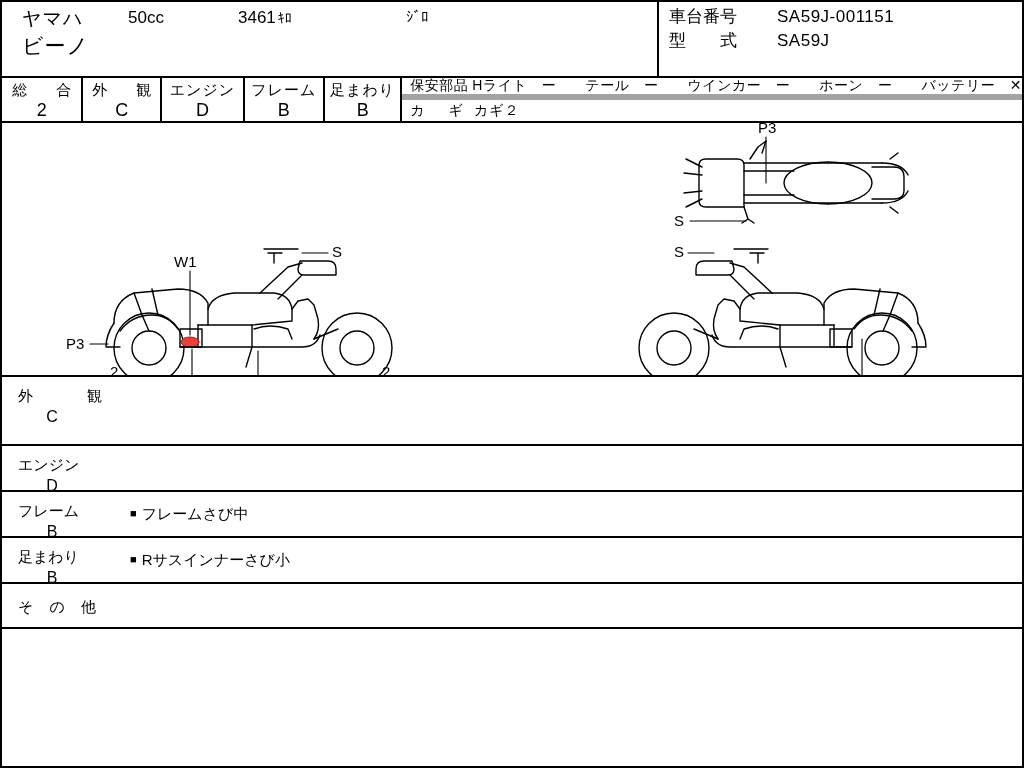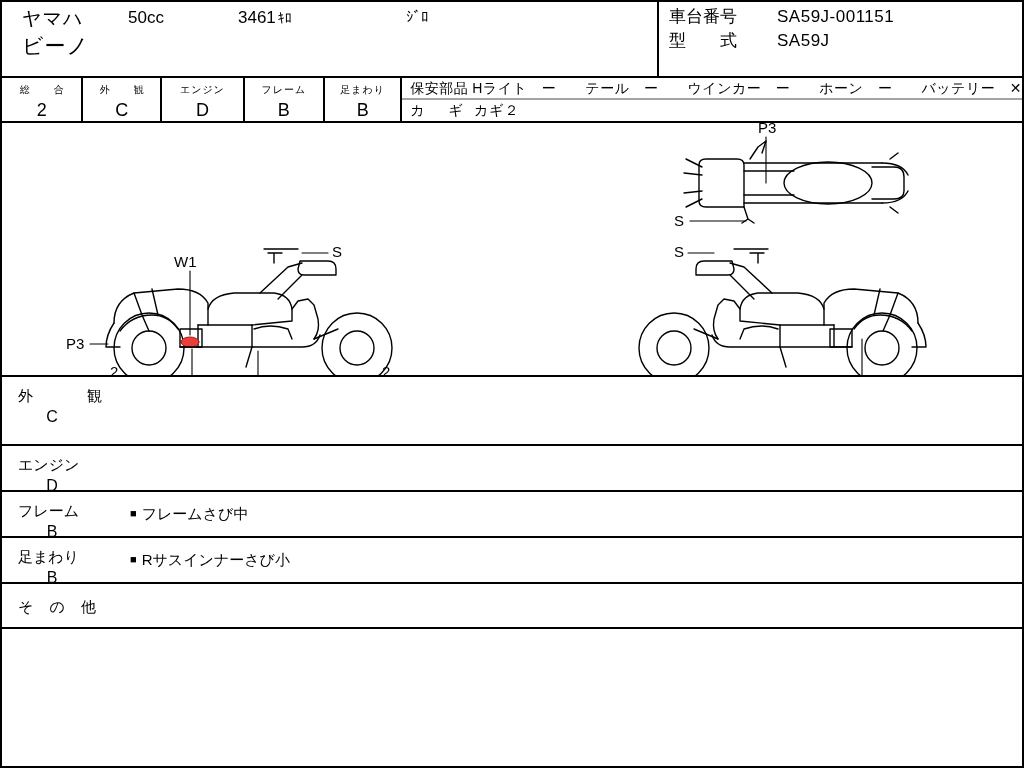--- a/index.html
+++ b/index.html
@@ -67,40 +67,40 @@
     height:45px;
     border-bottom:2px solid #000;
     display:flex;
   }
   .gcell {
     position:relative;
     border-right:2px solid #000;
     text-align:center;
   }
   .gcell .gl {
-    font-size:10px; line-height:20px; padding-top:2px;
+    font-size:15px; line-height:20px; padding-top:2px;
     letter-spacing:1px; white-space:nowrap;
   }
   .gcell .gl.sp { letter-spacing:7px; text-indent:7px;}
   .gcell .gv {
     font-size:18px; line-height:21px;
   }
   .g-sougou { width:95px; }
   .g-gaikan { width:92px; }
   .g-engine { width:96px; }
   .g-frame  { width:94px; }
   .g-ashi   { width:90px; }
   .hoan {
     position:relative; flex:1;
   }
   .hoan-r1, .hoan-r2 {
     height:22px; display:flex; align-items:center;
     font-size:14px; white-space:nowrap; padding-left:8px;
   }
-  .hoan-r1 { border-bottom:2px solid #a3a3a3;align-items:flex-end; }
+  .hoan-r1 { border-bottom:6px solid #a3a3a3; }
   .hoan-r1 .t { letter-spacing:0.5px;}
   .hoan-r1 .items { margin-left:4px; letter-spacing:0.5px;}
   .hoan-r2 .k { letter-spacing:5px; }
   .hoan-r2 .k2 { margin-left:6px; letter-spacing:1px;}
 
   
   .figs {
     position:relative;
     height:254px;
     border-bottom:2px solid #000;

